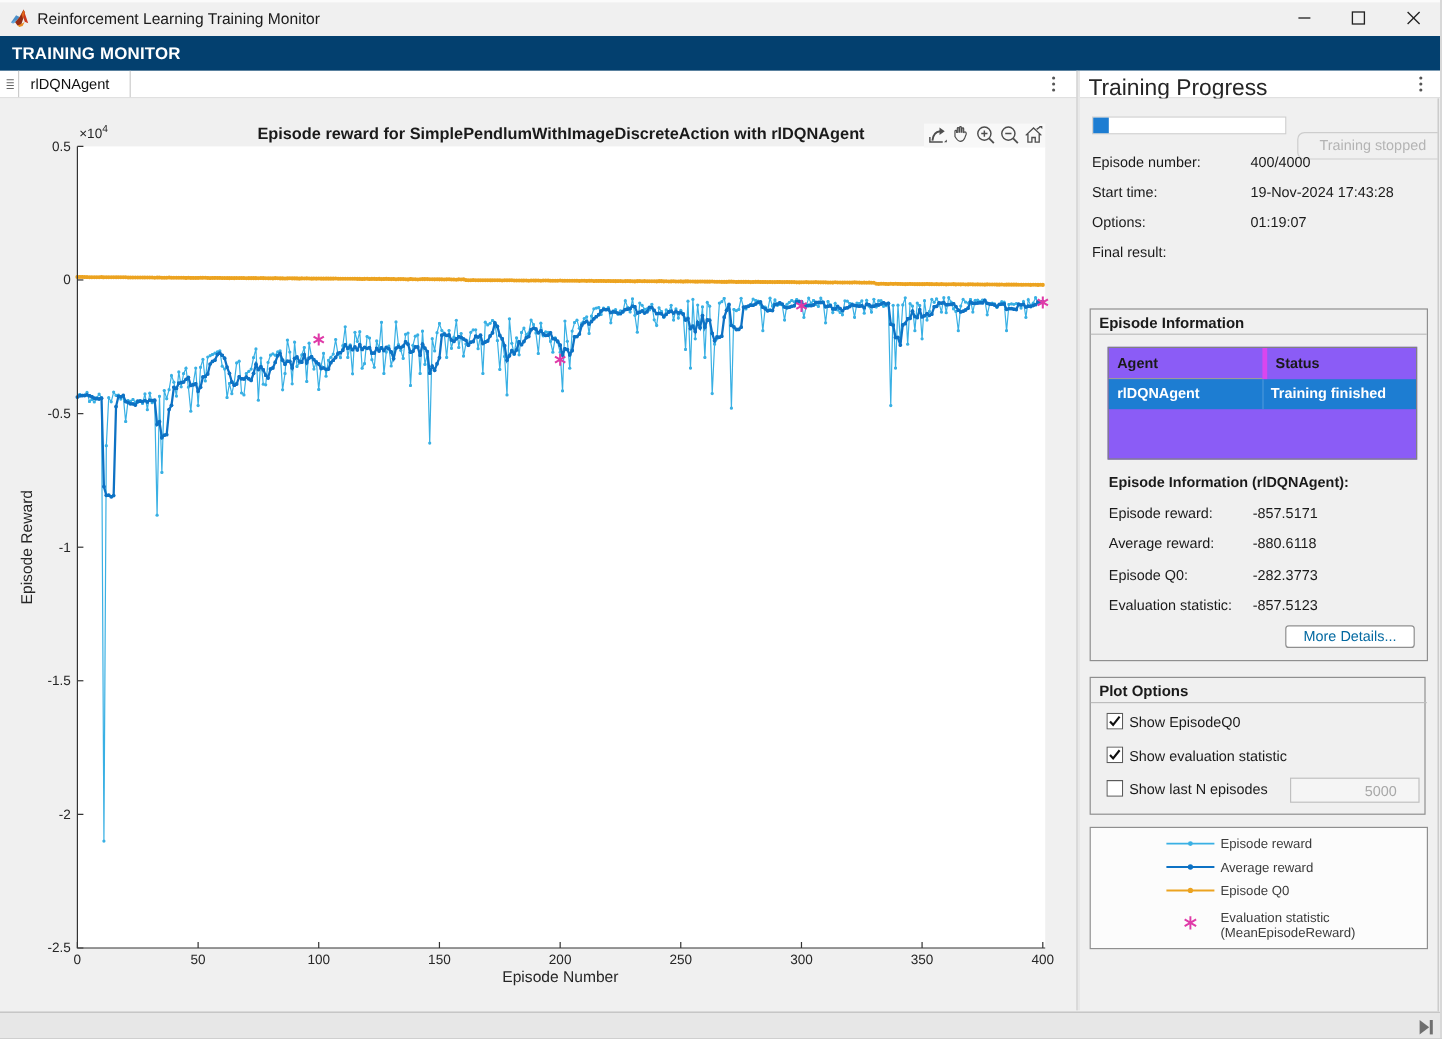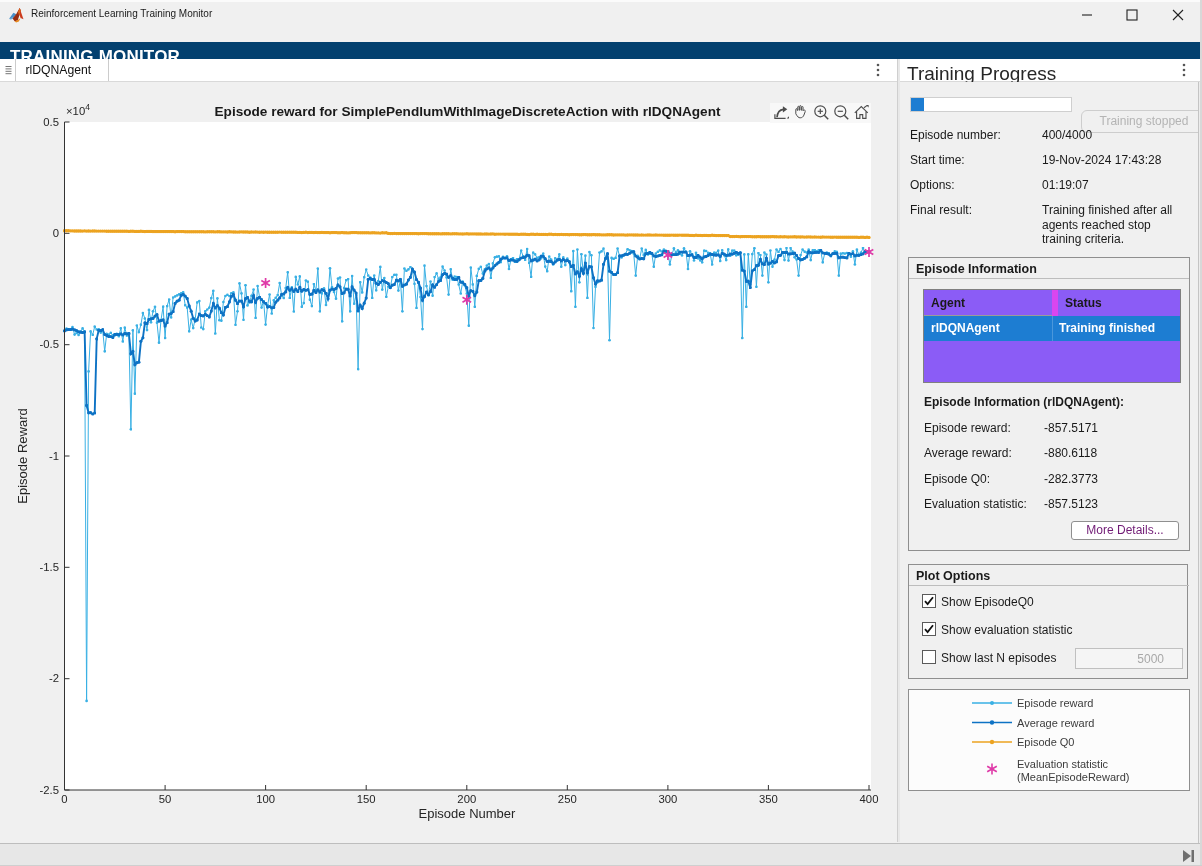--- a/index.html
+++ b/index.html
@@ -1,37 +1,37 @@
 <!DOCTYPE html>
 <html><head><meta charset="utf-8">
 <style>
 * { margin:0; padding:0; box-sizing:border-box; }
 body { width:1202px; height:866px; font-family:"Liberation Sans", sans-serif; position:relative; overflow:hidden; background:#f0f0f0; }
 #titlebar { position:absolute; left:0; top:0; width:1202px; height:30px; background:#f0f0f0; }
-#titlebar .t { position:absolute; left:31px; top:8px; font-size:10px; color:#1a1a1a; }
-#bluebar { position:absolute; left:0; top:30px; width:1202px; height:29px; background:#03406f; color:#fff; font-size:17px; font-weight:bold; letter-spacing:0.2px; line-height:29px; padding-left:10px;margin-top:12px; }
+#titlebar .t { position:absolute; left:31px; top:8px; font-size:13px; color:#1a1a1a; }
+#bluebar { position:absolute; left:0; top:30px; width:1202px; height:29px; background:#03406f; color:#fff; font-size:14px; font-weight:bold; letter-spacing:0.2px; line-height:29px; padding-left:10px; }
 #tabstrip { position:absolute; left:0; top:59px; width:1202px; height:23px; background:#fff; border-bottom:1px solid #d9d9d9; }
 #hamb { position:absolute; left:0; top:0; width:16px; height:22px; border-right:1px solid #ccc; }
 #tab1 { position:absolute; left:16px; top:0; width:93px; height:22px; border-right:1px solid #ccc; font-size:12.2px; color:#111; text-align:left; padding-left:9.5px; line-height:22px; }
 #figure { position:absolute; left:0; top:82px; width:897px; height:760px; background:#f0f0f0; }
 #divider { position:absolute; left:897px; top:59px; width:3px; height:783px; background:#e8e8e8; border-left:1px solid #cfcfcf; }
 #panelheader { position:absolute; left:900px; top:59px; width:302px; height:23px; background:#fff; border-bottom:1px solid #d9d9d9; }
 #panelheader .t { position:absolute; left:7px; top:4px; font-size:19px; color:#262626; }
 #panel { position:absolute; left:900px; top:82px; width:300px; height:760px; background:#f0f0f0; font-size:12px; color:#1a1a1a; }
 #bottombar { position:absolute; left:0; top:843px; width:1202px; height:23px; background:#e7e7e7; border-top:1px solid #bdbdbd; }
 #rightedge { position:absolute; left:1198px; top:82px; width:4px; height:761px; background:#ececec; border-left:1px solid #c4c4c4; }
 #winborder { position:absolute; left:1200px; top:0; width:2px; height:866px; background:#d8d8d8; }
 .tk { font-size:11.3px; fill:#262626; font-family:"Liberation Sans", sans-serif; }
 .axl { font-size:13px; fill:#262626; font-family:"Liberation Sans", sans-serif; }
 .ttl { font-size:13.6px; font-weight:bold; fill:#1a1a1a; font-family:"Liberation Sans", sans-serif; }
 .lg { font-size:11px; fill:#3c3c3c; font-family:"Liberation Sans", sans-serif; }
 .abs { position:absolute; }
 .box { position:absolute; border:1px solid #8f8f8f; }
 .boxhdr { position:absolute; left:7px; top:4px; font-weight:bold; font-size:12.5px; color:#1a1a1a; }
-.btn { position:absolute; border:1px solid #8f8f8f; border-radius:3px; background:#fff; font-size:12px; color:#701a75; text-align:center; }
+.btn { position:absolute; border:1px solid #8f8f8f; border-radius:3px; background:#fff; font-size:12px; color:#0369a1; text-align:center; }
 </style></head>
 <body>
 <div id="titlebar">
  <div class="abs" style="left:0;top:0;width:1202px;height:2px;background:#fbfbfb"></div>
  <svg class="abs" style="left:8.5px;top:5.5px" width="17" height="17" viewBox="0 0 17 17">
    <polygon points="0.3,12.6 4.4,6.8 7.4,8.2 3.6,12.4 1.2,13.3" fill="#4a8fc8"></polygon>
    <polygon points="0.2,13.0 3.4,10.9 5.6,11.3 2.2,13.5" fill="#66a9dc"></polygon>
    <polygon points="3.6,12.6 7.3,8.1 10.6,2.0 11.9,4.6 8.7,14.6 5.6,15.2" fill="#952c13"></polygon>
    <polygon points="10.6,2.0 14.5,13.3 11.6,12.1 9.7,6.2" fill="#cb3a1d"></polygon>
    <polygon points="10.6,2.3 11.7,4.2 10.1,9.4 9.0,6.1" fill="#e0661b"></polygon>
@@ -171,28 +171,27 @@
       <div style="width:13px;height:13px;background:#1d7dd2"></div>
     </div>
  <div class="btn" style="left:181px;top:28px;width:126px;height:23px;line-height:21px;color:#b4b4b4;border-color:#cdcdcd;background:#f0f0f0;border-radius:6px">Training stopped</div>
  <div class="abs" style="left:10px;top:46px">Episode number:</div>
     <div class="abs" style="left:142px;top:46px">400/4000</div>
  <div class="abs" style="left:10px;top:71px">Start time:</div>
     <div class="abs" style="left:142px;top:71px">19-Nov-2024 17:43:28</div>
  <div class="abs" style="left:10px;top:96px">Options:</div>
     <div class="abs" style="left:142px;top:96px">01:19:07</div>
  <div class="abs" style="left:10px;top:121px">Final result:</div>
-    <div class="abs" style="left:142px;top:121px;width:140px;line-height:14.5px">Training finished after all agents reached stop training criteria.</div>
 
  <div class="box" style="left:8px;top:175px;width:282px;height:294px">
   <div class="boxhdr">Episode Information</div>
   <div class="abs" style="left:0;top:20px;width:280px;height:1px;background:#bdbdbd"></div>
   <div class="abs" style="left:14px;top:31px;width:258px;height:94px;background:#8b5cf6;border:1px solid #808080">
     <div class="abs" style="left:0;top:0;width:128px;height:26px;border-bottom:1px solid #9b9b9b;font-weight:bold;padding:6px 0 0 7px">Agent</div>
-    <div class="abs" style="left:128px;top:0;width:128px;height:40px;border-left:6px solid #d946ef;border-bottom:1px solid #9b9b9b;font-weight:bold;padding:6px 0 0 7px">Status</div>
+    <div class="abs" style="left:128px;top:0;width:128px;height:40px;border-left:4px solid #d946ef;border-bottom:1px solid #9b9b9b;font-weight:bold;padding:6px 0 0 7px">Status</div>
     <div class="abs" style="left:0;top:26px;width:256px;height:25px;background:#1d7dd2;color:#fff;font-weight:bold">
       <div class="abs" style="left:7px;top:5px">rlDQNAgent</div>
       <div class="abs" style="left:135px;top:5px">Training finished</div>
       <div class="abs" style="left:128px;top:0;width:1px;height:25px;background:#4a97db"></div>
     </div>
   </div>
   <div class="abs" style="left:15px;top:137px;font-weight:bold">Episode Information (rlDQNAgent):</div>
   <div class="abs" style="left:15px;top:163px">Episode reward:</div>
       <div class="abs" style="left:135px;top:163px">-857.5171</div>
   <div class="abs" style="left:15px;top:188px">Average reward:</div>

